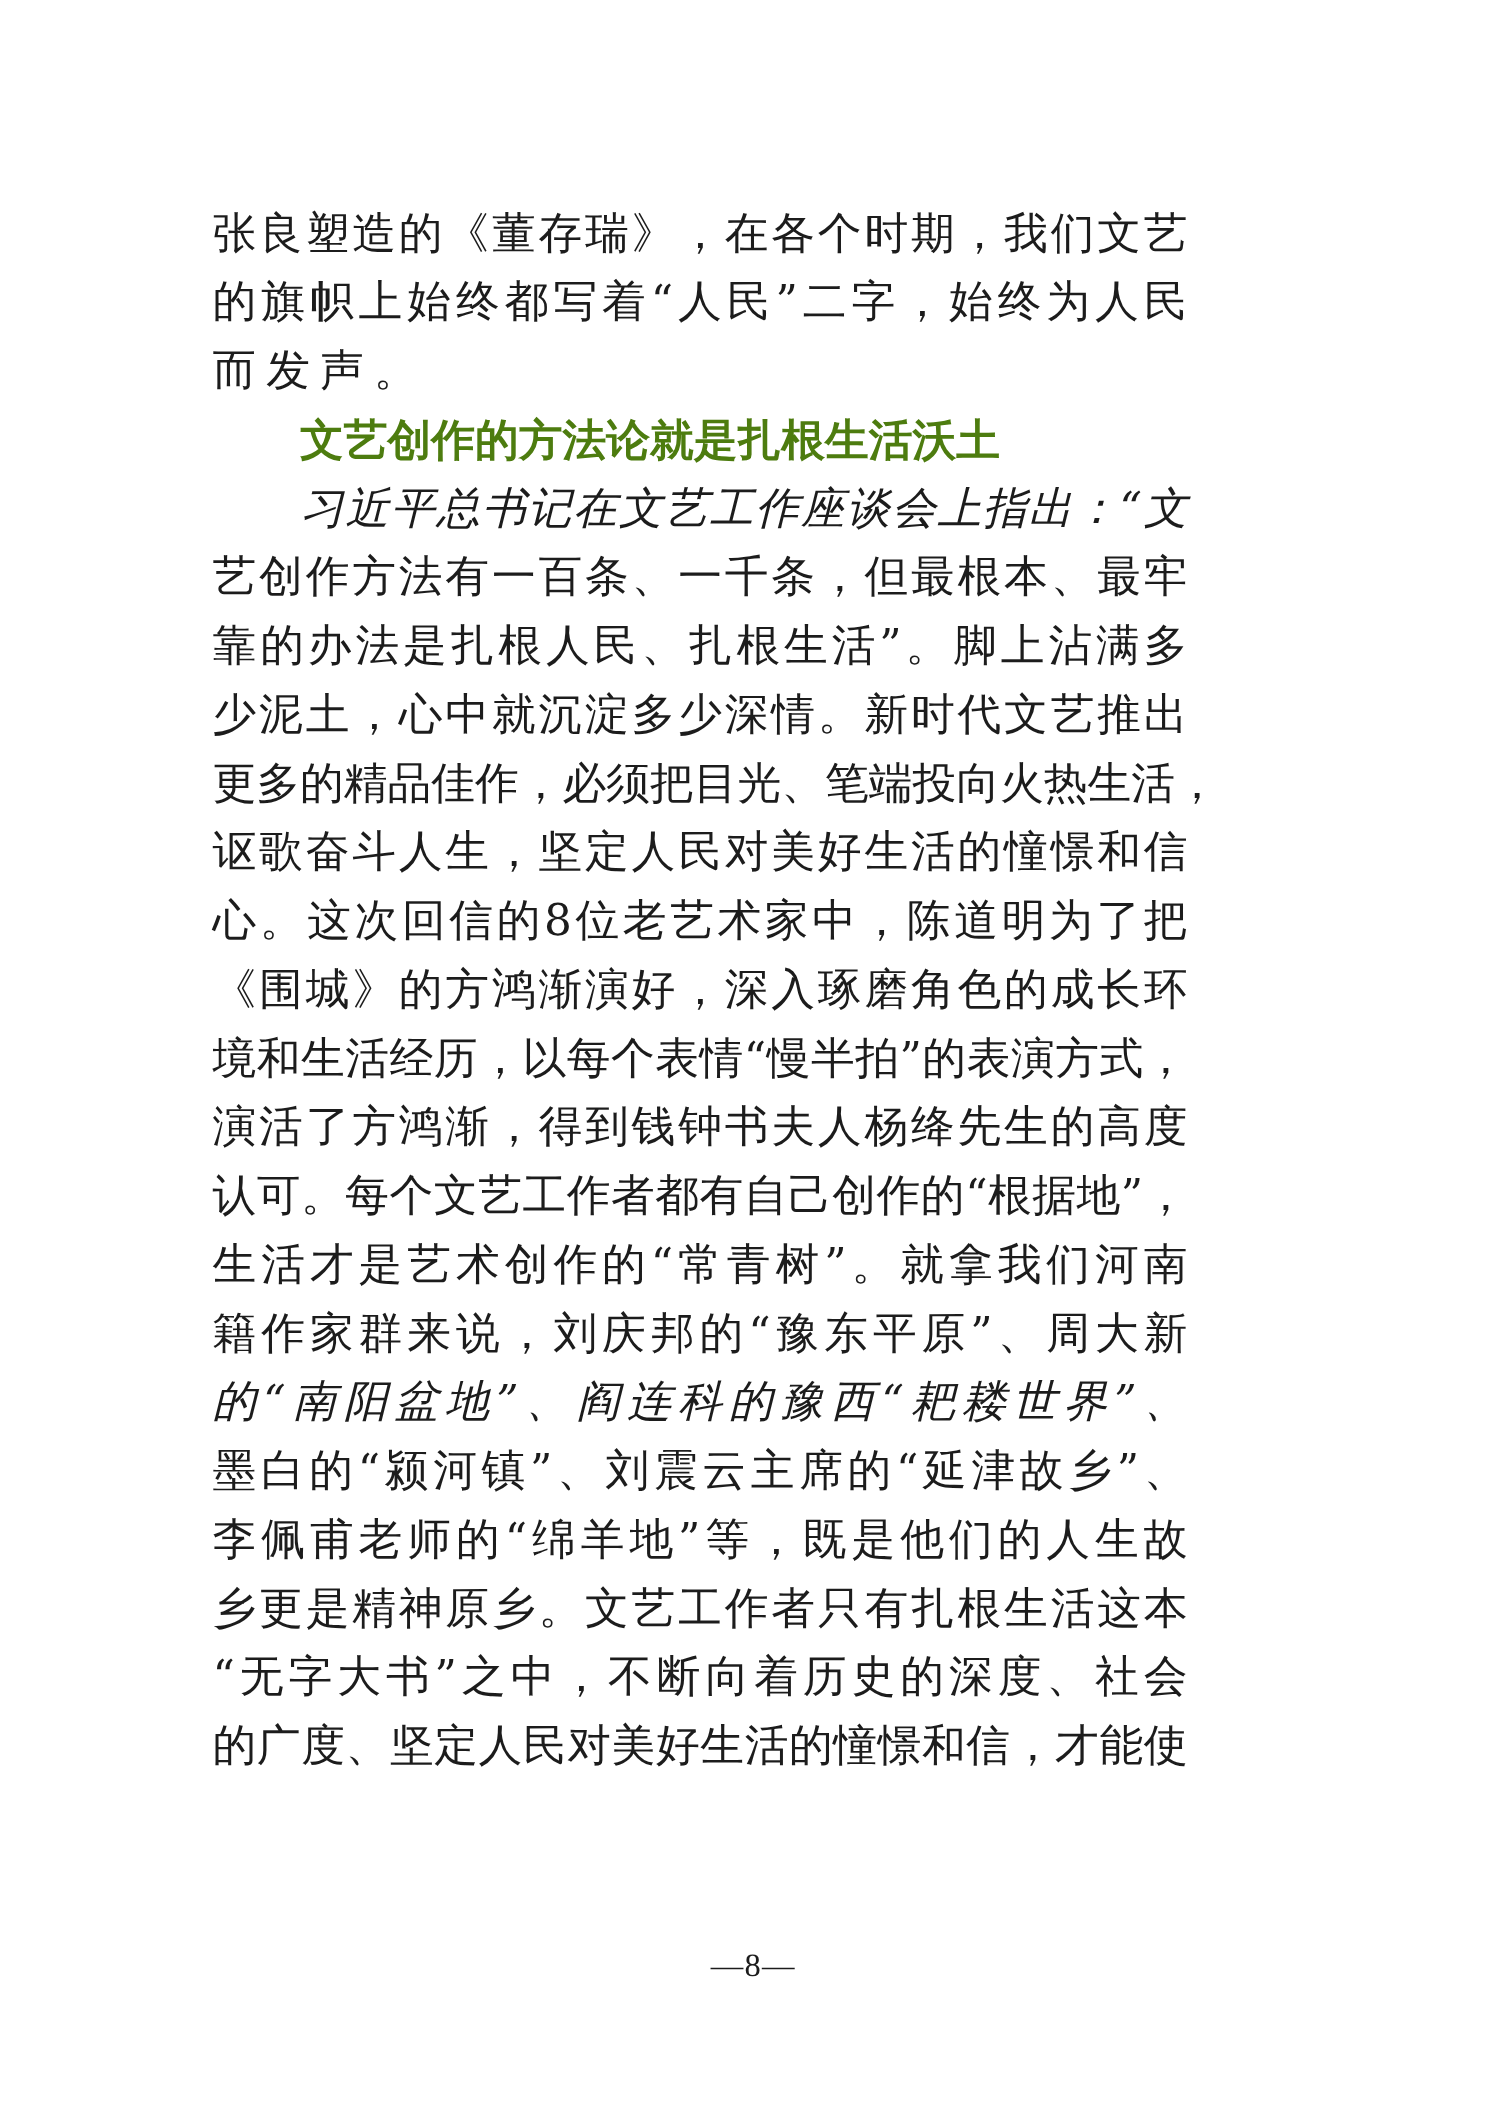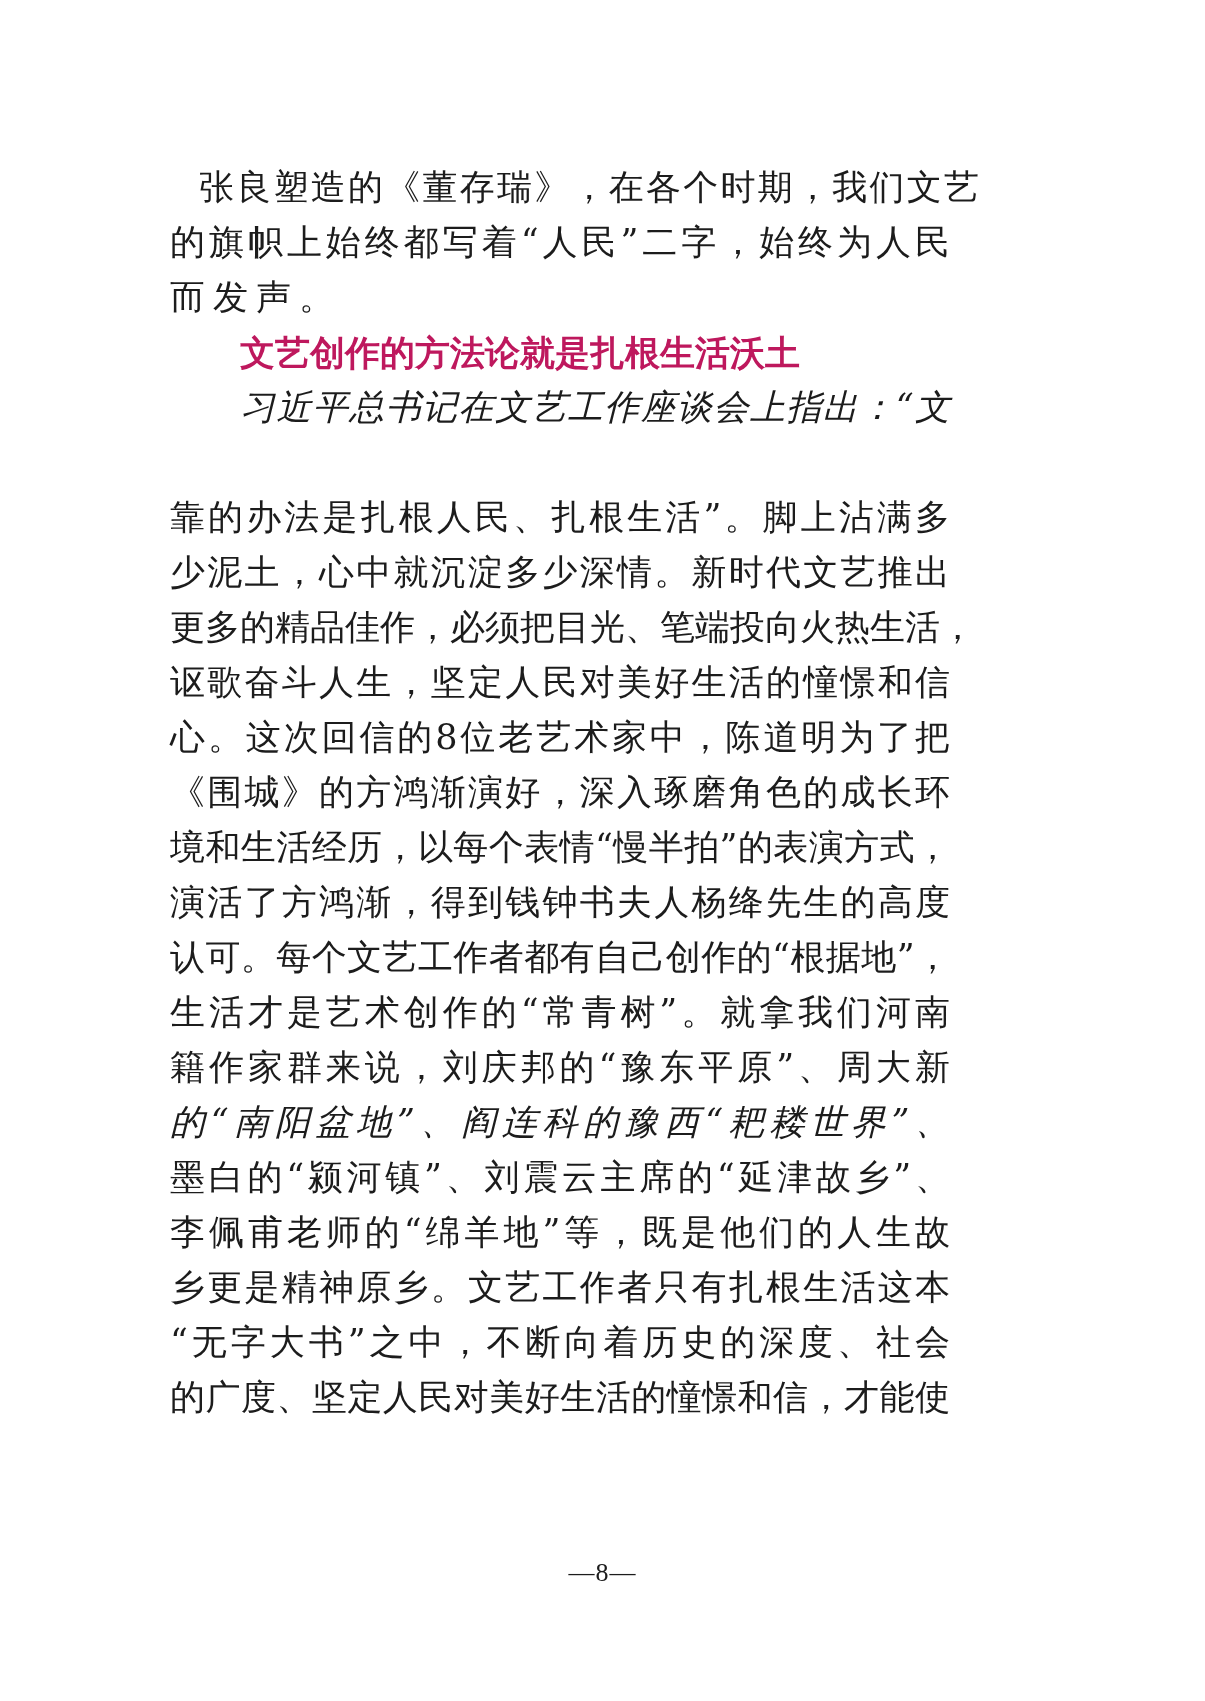--- a/index.html
+++ b/index.html
@@ -46,48 +46,49 @@
     }
     .heading {
       position: absolute;
       left: 240px;
       top: 326px;
       font-family: "DejaVu Sans", "Liberation Sans", sans-serif;
       font-weight: bold;
       font-size: 35px;
       line-height: 54px;
       letter-spacing: 0px;
-      color: #be185d;
+      color: #4d7c0f;
       white-space: nowrap;
     }
     .page-number {
       position: absolute;
       left: 0;
       width: 1205px;
       top: 1553px;
       text-align: center;
       font-family: "Liberation Serif", "DejaVu Serif", serif;
       font-size: 26px;
       line-height: 40px;
       color: #1c1c1c;
       letter-spacing: 1px;
     }
   </style>
 </head>
 <body>
 
 <div class="page">
 
-  <div class="line" style="top:160px;margin-left:29px;">张良塑造的《董存瑞》，在各个时期，我们文艺</div>
+  <div class="line" style="top:160px;">张良塑造的《董存瑞》，在各个时期，我们文艺</div>
   <div class="line" style="top:215px;">的旗帜上始终都写着“人民”二字，始终为人民</div>
   <div class="line last" style="top:270px;">而发声。</div>
 
   <div class="heading">文艺创作的方法论就是扎根生活沃土</div>
 
   <div class="line indent" style="top:380px;font-style:italic;">习近平总书记在文艺工作座谈会上指出：“文</div>
+  <div class="line" style="top:435px;">艺创作方法有一百条、一千条，但最根本、最牢</div>
   <div class="line" style="top:490px;">靠的办法是扎根人民、扎根生活”。脚上沾满多</div>
   <div class="line" style="top:545px;">少泥土，心中就沉淀多少深情。新时代文艺推出</div>
   <div class="line" style="top:600px;">更多的精品佳作，必须把目光、笔端投向火热生活，</div>
   <div class="line" style="top:655px;">讴歌奋斗人生，坚定人民对美好生活的憧憬和信</div>
   <div class="line" style="top:710px;">心。这次回信的8位老艺术家中，陈道明为了把</div>
   <div class="line" style="top:765px;">《围城》的方鸿渐演好，深入琢磨角色的成长环</div>
   <div class="line" style="top:820px;">境和生活经历，以每个表情“慢半拍”的表演方式，</div>
   <div class="line" style="top:875px;">演活了方鸿渐，得到钱钟书夫人杨绛先生的高度</div>
   <div class="line" style="top:930px;">认可。每个文艺工作者都有自己创作的“根据地”，</div>
   <div class="line" style="top:985px;">生活才是艺术创作的“常青树”。就拿我们河南</div>

